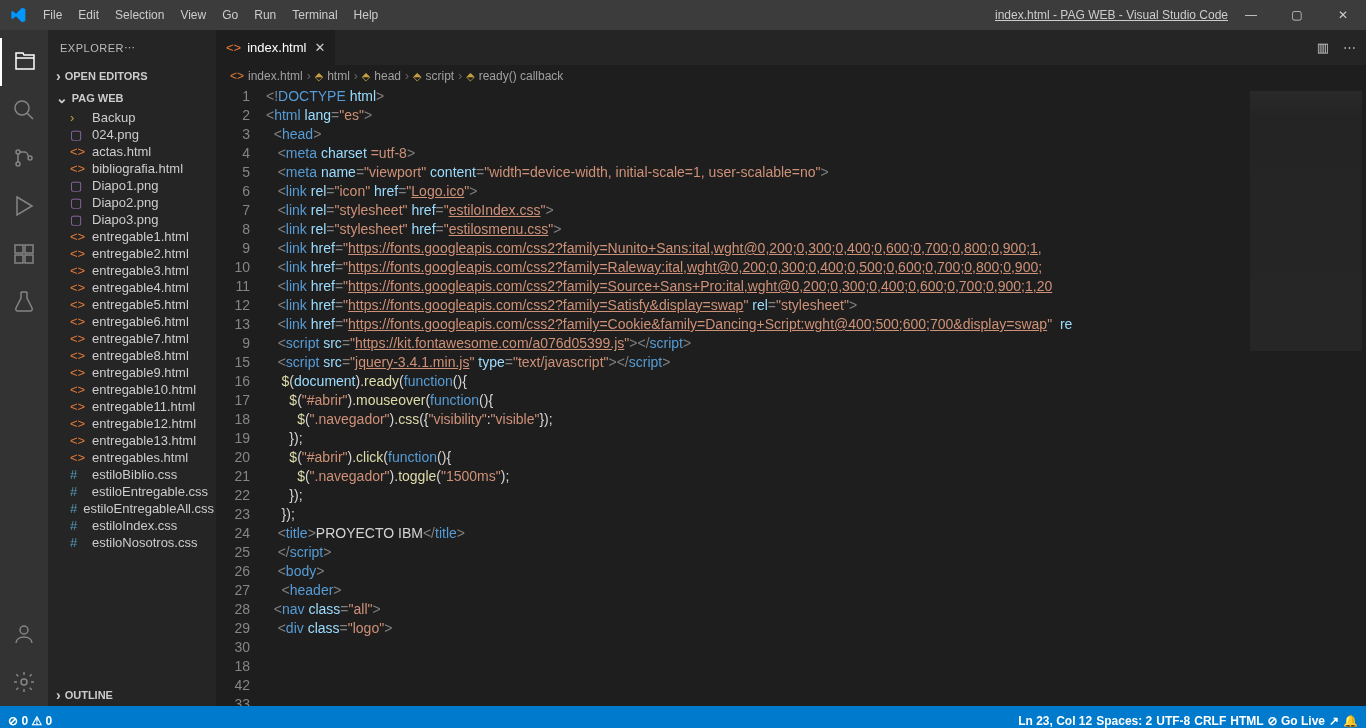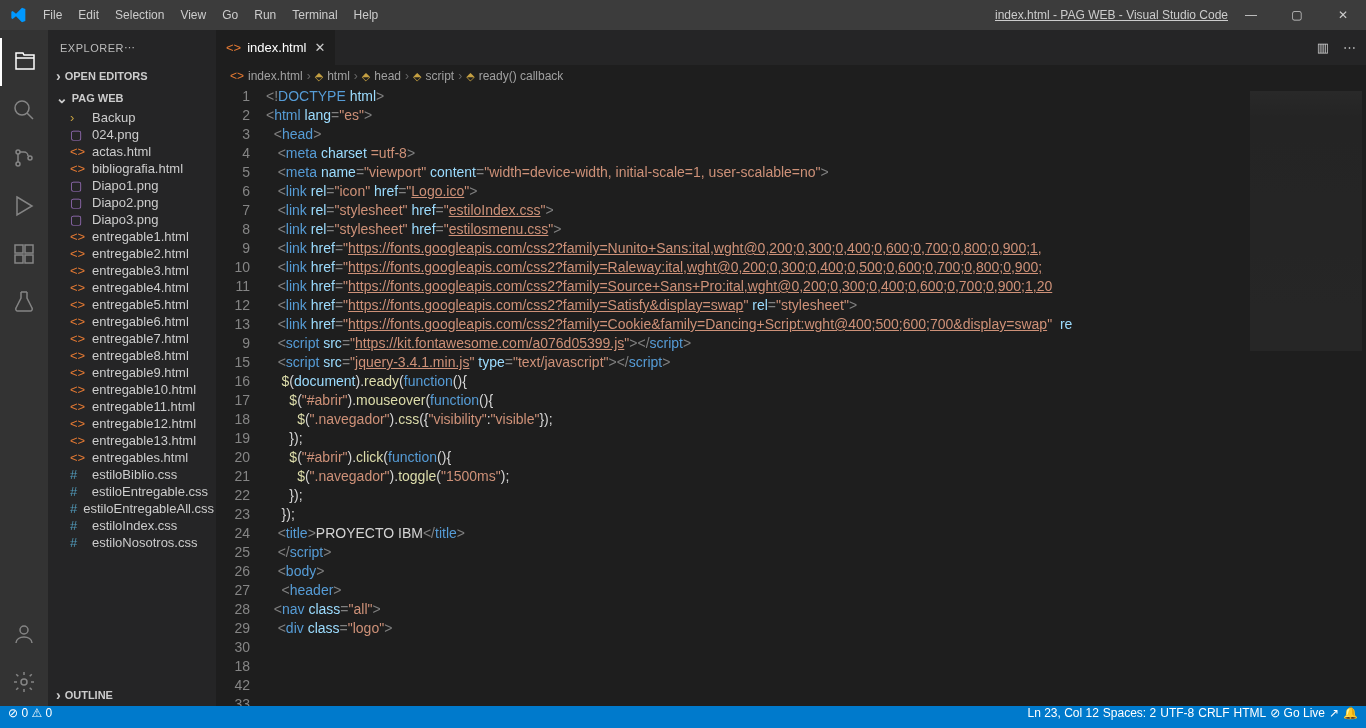--- a/index.html
+++ b/index.html
@@ -32,21 +32,21 @@
 .tabactions { margin-left: auto; padding-right: 10px; color: #cccccc; display: flex; gap: 14px; }
 .breadcrumb { height: 22px; display: flex; align-items: center; font-size: 12px; color: #a0a0a0; padding-left: 14px; gap: 4px; }
 .breadcrumb .ficon { color: #e37933; }
 .breadcrumb .sicon { color: #c5a042; font-size: 11px; }
 .breadcrumb .sep { color: #666; }
 .code { flex: 1; display: flex; font-family: Consolas, monospace; font-size: 14px; overflow: hidden; }
 .gutter { width: 50px; text-align: right; color: #858585; padding-right: 16px; line-height: 19px; padding-top: 0; }
 .codeline { line-height: 19px; color: #d4d4d4; white-space: pre; }
 .minimap { width: 120px; background: #1e1e1e; border-left: 0px; opacity: 0.5; position: relative; }
 .minimap .mm { position: absolute; top: 4px; left: 4px; right: 4px; height: 260px; background: linear-gradient(#444 0%, #333 10%, #3a3a3a 100%); opacity: 0.6; }
-.statusbar { height: 22px; background: #007acc; display: flex; align-items: flex-start; color: #ffffff; font-size: 12px; padding: 0 8px; }
+.statusbar { height: 22px; background: #007acc; display: flex; align-items: flex-end; color: #ffffff; font-size: 12px; padding: 0 8px; font-weight: bold; }
 .statusbar .sb-left { display: flex; gap: 10px; }
 .statusbar .sb-right { margin-left: auto; display: flex; gap: 4px; }
 
 .c-gray { color: #808080; }
 .c-blue { color: #569cd6; }
 .c-lightblue { color: #9cdcfe; }
 .c-orange { color: #ce9178; }
 .c-orangeu { color: #ce9178; text-decoration: underline; }
 .c-yellow { color: #dcdcaa; }
 .sidebar .items::-webkit-scrollbar { width: 10px; }

